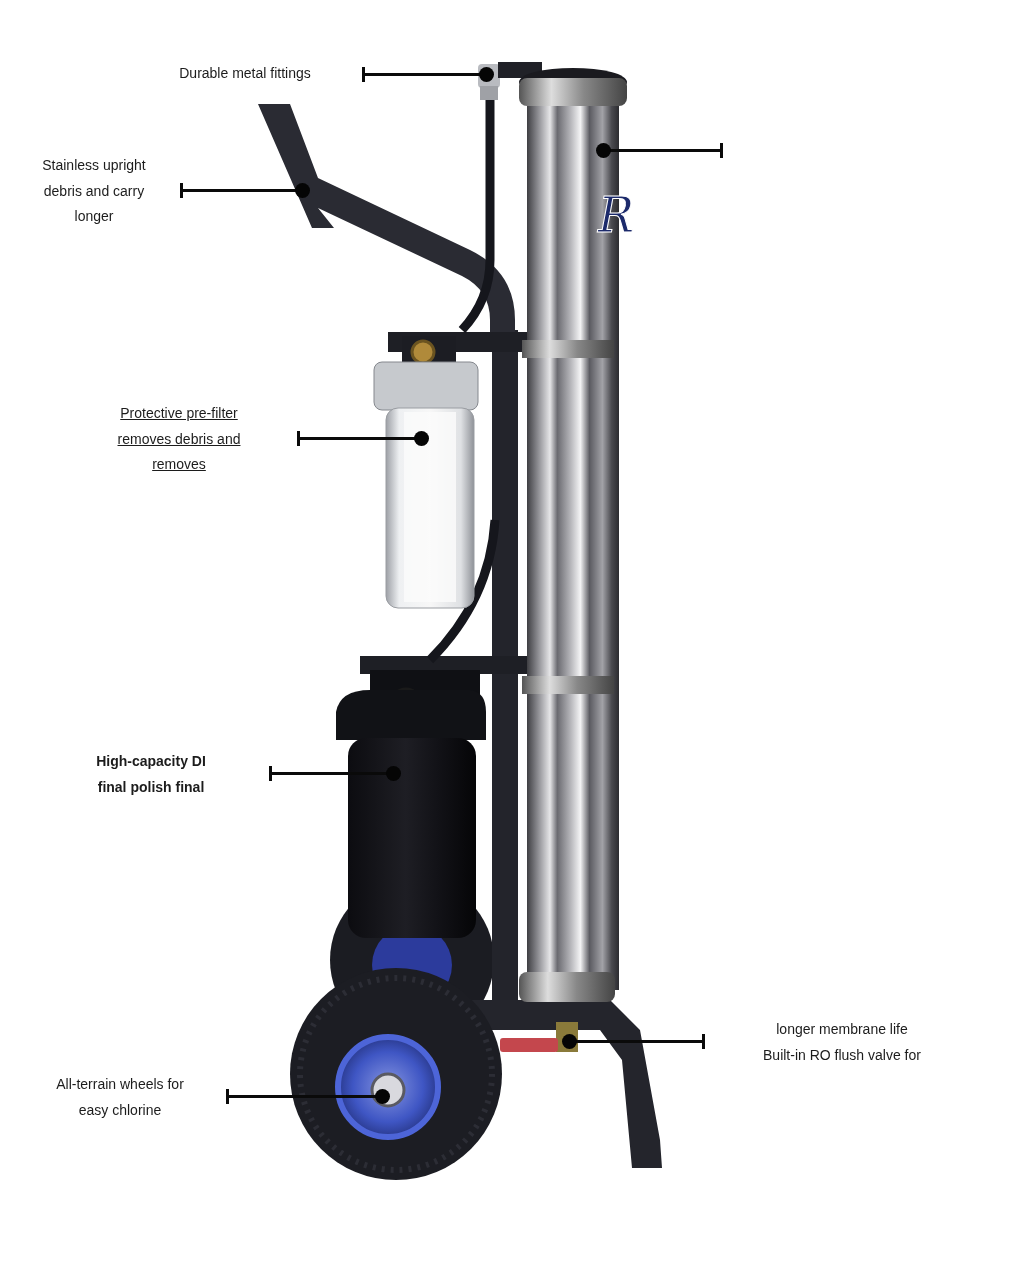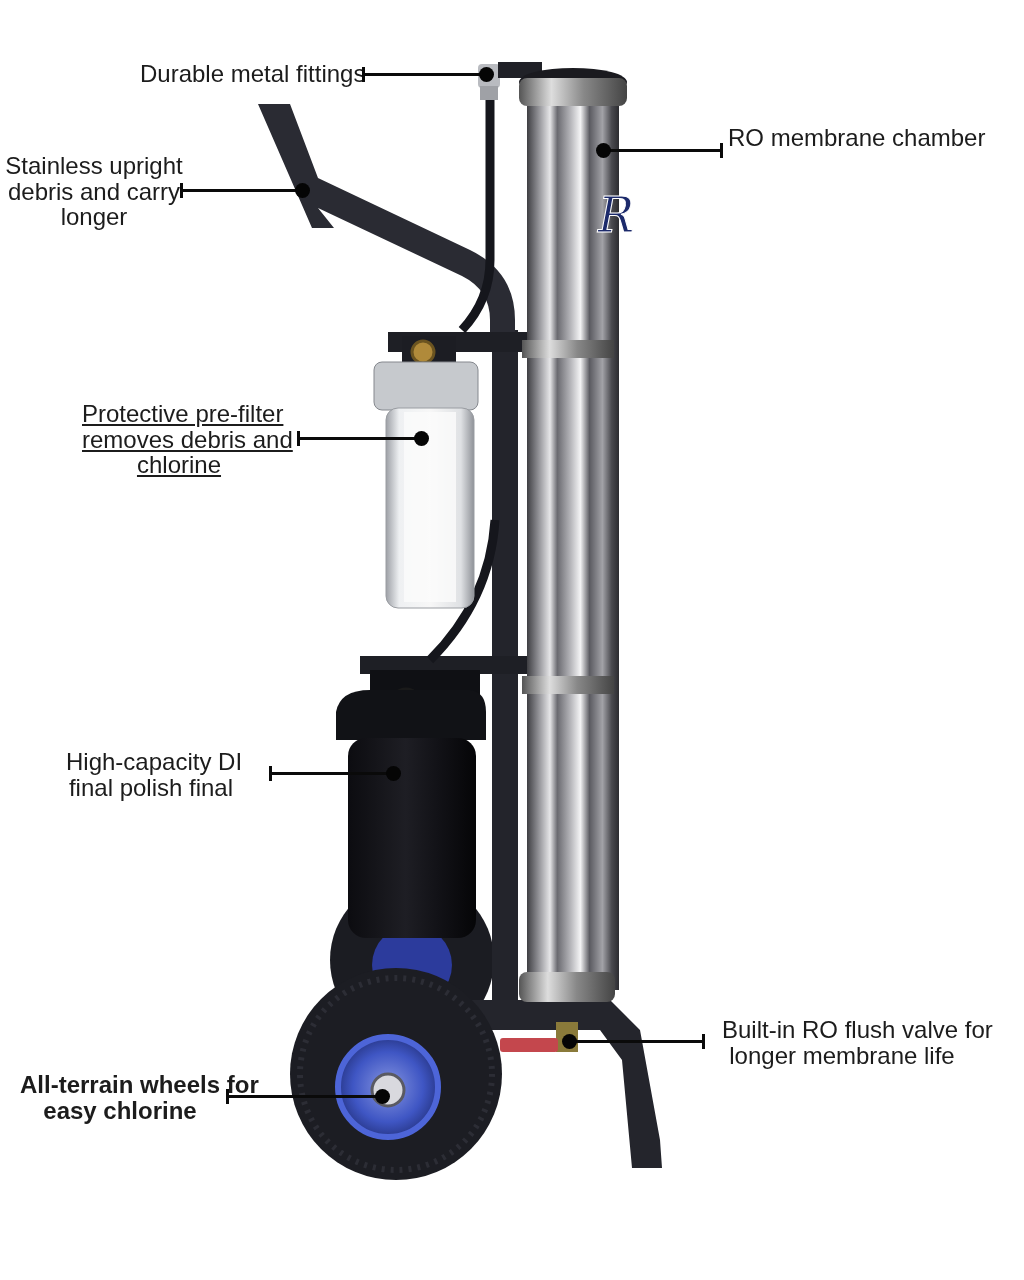--- a/index.html
+++ b/index.html
@@ -1,19 +1,19 @@
 <!DOCTYPE html>
 <html><head>
 <meta charset="utf-8">
 <style>
   html, body { margin:0; padding:0; background:#ffffff; }
   body { width:1024px; height:1280px; position:relative; overflow:hidden;
          font-family:"Liberation Sans", "DejaVu Sans", sans-serif; color:#1a1a1a; }
   #product { position:absolute; left:0; top:0; width:1024px; height:1280px; }
-  .label { position:absolute; font-size:24px; line-height:25.5px; text-align:center; color:#1c1c1c; white-space:nowrap; }
+  .label { position:absolute; font-size:14px; line-height:25.5px; text-align:center; color:#1c1c1c; white-space:nowrap; }
   .label span { display:block; }
   .leader { position:absolute; height:3px; background:#0a0a0a; }
   .leader .cap { position:absolute; top:-6px; width:3px; height:15px; background:#0a0a0a; }
   .leader .dot { position:absolute; top:-6px; width:15px; height:15px; border-radius:50%; background:#050505; }
 </style>
 </head>
 <body>
 
 <svg id="product" viewBox="0 0 1024 1280" xmlns="http://www.w3.org/2000/svg">
   <defs>
@@ -114,55 +114,54 @@
   <span>Stainless upright</span>
   <span>debris and carry</span>
   <span>longer</span>
 </div>
 <div class="leader" style="left:180px; top:189px; width:124px;">
   <div class="cap" style="left:0;"></div>
   <div class="dot" style="right:-6px;"></div>
 </div>
 
 <div class="label" style="left:728px; top:125px; width:224px;">
-  <span>RO membrane chamber</span>
 </div>
 <div class="leader" style="left:602px; top:149px; width:121px;">
   <div class="dot" style="left:-6px;"></div>
   <div class="cap" style="right:0;"></div>
 </div>
 
 <div class="label" style="left:82px; top:401px; width:194px;text-decoration:underline;">
   <span>Protective pre-filter</span>
   <span>removes debris and</span>
-  <span>chlorine</span>
+  <span>removes</span>
 </div>
 <div class="leader" style="left:297px; top:437px; width:126px;">
   <div class="cap" style="left:0;"></div>
   <div class="dot" style="right:-6px;"></div>
 </div>
 
-<div class="label" style="left:66px; top:749px; width:170px;">
+<div class="label" style="left:66px; top:749px; width:170px;font-weight:bold;">
   <span>High-capacity DI</span>
   <span>final polish final</span>
 </div>
 <div class="leader" style="left:269px; top:772px; width:126px;">
   <div class="cap" style="left:0;"></div>
   <div class="dot" style="right:-6px;"></div>
 </div>
 
 <div class="label" style="left:722px; top:1017px; width:240px;">
+  <span>longer membrane life</span>
   <span>Built-in RO flush valve for</span>
-  <span>longer membrane life</span>
 </div>
 <div class="leader" style="left:568px; top:1040px; width:137px;">
   <div class="dot" style="left:-6px;"></div>
   <div class="cap" style="right:0;"></div>
 </div>
 
-<div class="label" style="left:20px; top:1072px; width:200px;font-weight:bold;">
+<div class="label" style="left:20px; top:1072px; width:200px;">
   <span>All-terrain wheels for</span>
   <span>easy chlorine</span>
 </div>
 <div class="leader" style="left:226px; top:1095px; width:158px;">
   <div class="cap" style="left:0;"></div>
   <div class="dot" style="right:-6px;"></div>
 </div>
 
 </body></html>

